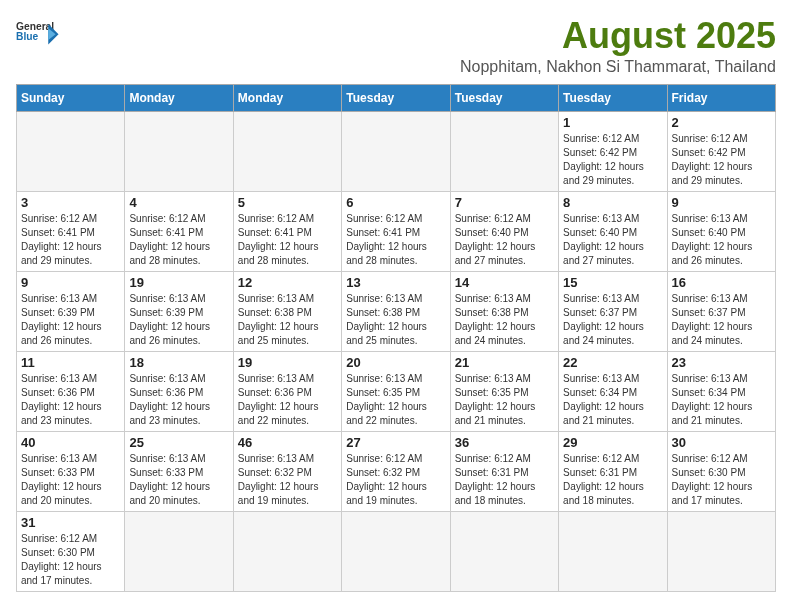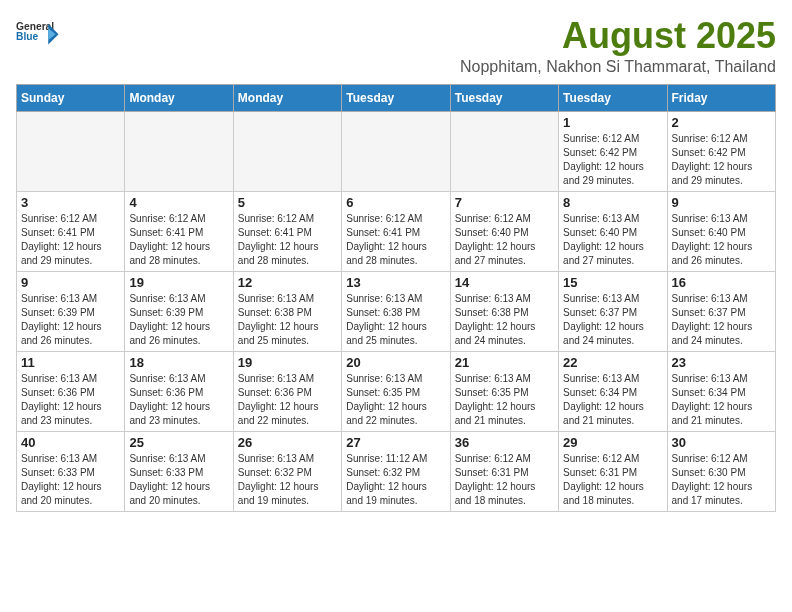--- a/index.html
+++ b/index.html
@@ -270,28 +270,28 @@
 Sunset: 6:33 PM
 Daylight: 12 hours and 20 minutes.</div>
         </td>
         <td>
           <div class="day-number">25</div>
           <div class="day-info">Sunrise: 6:13 AM
 Sunset: 6:33 PM
 Daylight: 12 hours and 20 minutes.</div>
         </td>
         <td>
-          <div class="day-number">26</div>
+          <div class="day-number">46</div>
           <div class="day-info">Sunrise: 6:13 AM
 Sunset: 6:32 PM
 Daylight: 12 hours and 19 minutes.</div>
         </td>
         <td>
           <div class="day-number">27</div>
-          <div class="day-info">Sunrise: 11:12 AM
+          <div class="day-info">Sunrise: 6:12 AM
 Sunset: 6:32 PM
 Daylight: 12 hours and 19 minutes.</div>
         </td>
         <td>
           <div class="day-number">36</div>
           <div class="day-info">Sunrise: 6:12 AM
 Sunset: 6:31 PM
 Daylight: 12 hours and 18 minutes.</div>
         </td>
         <td>
@@ -299,15 +299,29 @@
           <div class="day-info">Sunrise: 6:12 AM
 Sunset: 6:31 PM
 Daylight: 12 hours and 18 minutes.</div>
         </td>
         <td>
           <div class="day-number">30</div>
           <div class="day-info">Sunrise: 6:12 AM
 Sunset: 6:30 PM
 Daylight: 12 hours and 17 minutes.</div>
         </td>
+      </tr>
+      <tr>
+        <td>
+          <div class="day-number">31</div>
+          <div class="day-info">Sunrise: 6:12 AM
+Sunset: 6:30 PM
+Daylight: 12 hours and 17 minutes.</div>
+        </td>
+        <td class="empty"></td>
+        <td class="empty"></td>
+        <td class="empty"></td>
+        <td class="empty"></td>
+        <td class="empty"></td>
+        <td class="empty"></td>
       </tr>
     </tbody>
 </table>
 
 </body></html>

